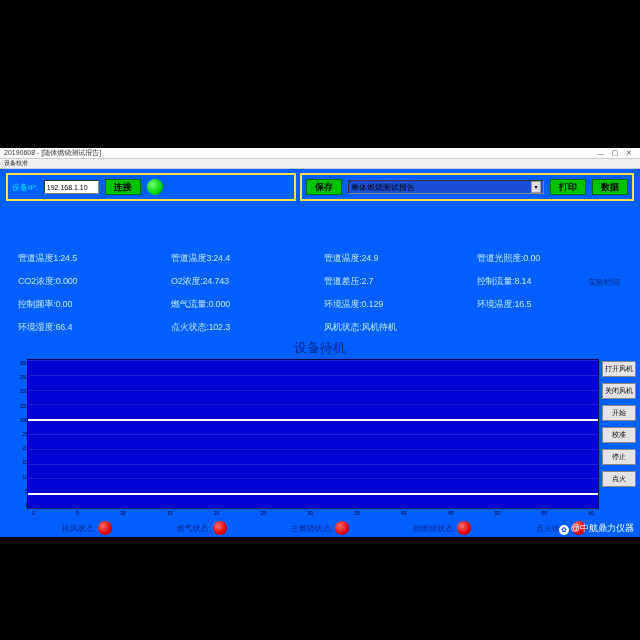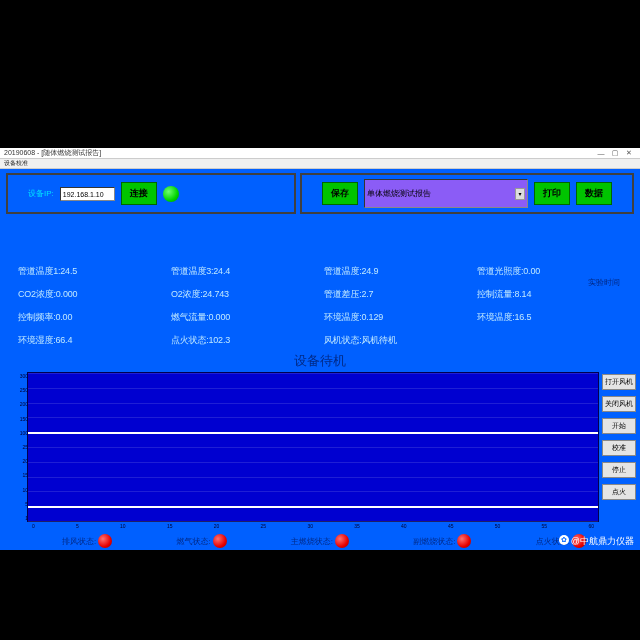--- a/index.html
+++ b/index.html
@@ -8,49 +8,49 @@
   .letterbox-top { height: 148px; }
   .letterbox-bot { height: 132px; }
   .app { width: 640px; height: 360px; background: #e8e8e8; display: flex; flex-direction: column; }
   .titlebar { height: 14px; background: #fff; display: flex; align-items: center; font-size: 7px; color: #333; padding: 0 4px; border-bottom: 1px solid #ccc; }
   .titlebar .spacer { flex: 1; }
   .titlebar .wbtn { width: 14px; text-align: center; color: #555; }
   .menubar { height: 10px; background: #f0f0f0; font-size: 6px; color: #222; padding: 0 4px; border-bottom: 1px solid #ccc; }
   .content { flex: 1; background: #0060ff; position: relative; }
   
   .top-panels { display: flex; gap: 4px; padding: 4px 6px; }
-  .panel { border: 2px solid #404040; background: #0060ff; padding: 4px 20px; display: flex; align-items: center; gap: 6px; }
+  .panel { border: 2px solid #fde047; background: #0060ff; padding: 4px 4px; display: flex; align-items: center; gap: 6px; }
   .panel-left { flex: 0 0 290px; }
   .panel-right { flex: 1; }
   .fld-lbl { font-size: 8px; color: #00e0ff; white-space: nowrap; }
   .ip-input { width: 55px; height: 14px; background: #fff; border: 1px inset #888; font-size: 7px; padding: 0 2px; line-height: 14px; }
-  .btn-g { height: 23px; background: #00c400; border: 1px solid #060; color: #000; font-size: 9px; font-weight: bold; padding: 0 8px; display: inline-flex; align-items: center; }
+  .btn-g { height: 16px; background: #00c400; border: 1px solid #060; color: #000; font-size: 9px; font-weight: bold; padding: 0 8px; display: inline-flex; align-items: center; }
   .led-g { width: 16px; height: 16px; border-radius: 50%; background: radial-gradient(circle at 35% 35%, #6fff6f, #00d400 60%, #008a00); }
   .led-r { width: 14px; height: 14px; border-radius: 50%; background: radial-gradient(circle at 35% 35%, #ff7070, #e80000 60%, #900000); display: inline-block; vertical-align: middle; }
-  .combo { height: 29px; background: #8b5cf6; border: 1px inset #888; font-size: 8px; padding: 0 2px; flex: 1; display: flex; align-items: center; justify-content: space-between; }
+  .combo { height: 14px; background: #1d4ed8; border: 1px inset #888; font-size: 8px; padding: 0 2px; flex: 1; display: flex; align-items: center; justify-content: space-between; }
   .combo .arrow { width: 10px; height: 12px; background: #ddd; border: 1px solid #999; font-size: 6px; text-align: center; line-height: 10px; }
   
   .readings { padding: 4px 18px 0 18px; display: grid; grid-template-columns: repeat(4, 1fr); row-gap: 10px; column-gap: 8px; margin-top: 43px; }
   .reading { font-size: 9px; color: #bfe8ff; white-space: nowrap; letter-spacing: -0.2px; }
   .side-label { position: absolute; right: 20px; top: 108px; font-size: 8px; color: #002a88; }
   
   .center-status { text-align: center; font-size: 13px; color: #002a88; margin-top: 5px; }
   
   .chart-row { display: flex; padding: 2px 4px 0 12px; gap: 3px; }
   .chart-box { position: relative; flex: 1; height: 150px; background: #0000d0; border: 1px solid #000050; }
   .chart-box .hline { position: absolute; left: 0; right: 0; height: 1px; background: rgba(255,255,255,0.12); }
   .chart-box .hline.major { height: 2px; background: #fff; }
   .ylabels { position: absolute; left: -12px; top: 0; bottom: 0; width: 12px; display: flex; flex-direction: column; justify-content: space-between; font-size: 5px; color: #003; text-align: right; }
   .xlabels { position: absolute; left: 0; right: 0; bottom: -8px; display: flex; justify-content: space-between; font-size: 5px; color: #003; padding: 0 4px; }
   .side-btns { width: 34px; display: flex; flex-direction: column; gap: 6px; padding-top: 2px; }
   .side-btn { height: 16px; background: #e4e4e4; border: 1px solid #888; font-size: 7px; display: flex; align-items: center; justify-content: center; color: #000; }
   
   .status-row { display: flex; justify-content: space-around; align-items: center; padding: 12px 22px 2px 30px; }
   .status-item { font-size: 8px; color: #002a88; display: flex; align-items: center; gap: 2px; }
-  .watermark { position: absolute; right: 6px; bottom: 2px; font-size: 9px; color: #fff; display: flex; align-items: flex-start; gap: 2px; }
+  .watermark { position: absolute; right: 6px; bottom: 2px; font-size: 9px; color: #fff; display: flex; align-items: flex-end; gap: 2px; }
   .watermark .logo { width: 10px; height: 10px; border-radius: 50%; background: #fff; color: #06f; font-size: 7px; text-align: center; line-height: 10px; }
 </style>
 </head>
 <body>
 
 <div class="letterbox-top"></div>
 
 <div class="app">
   <div class="titlebar">
     <span>20190608 - [随体燃烧测试报告]</span>

